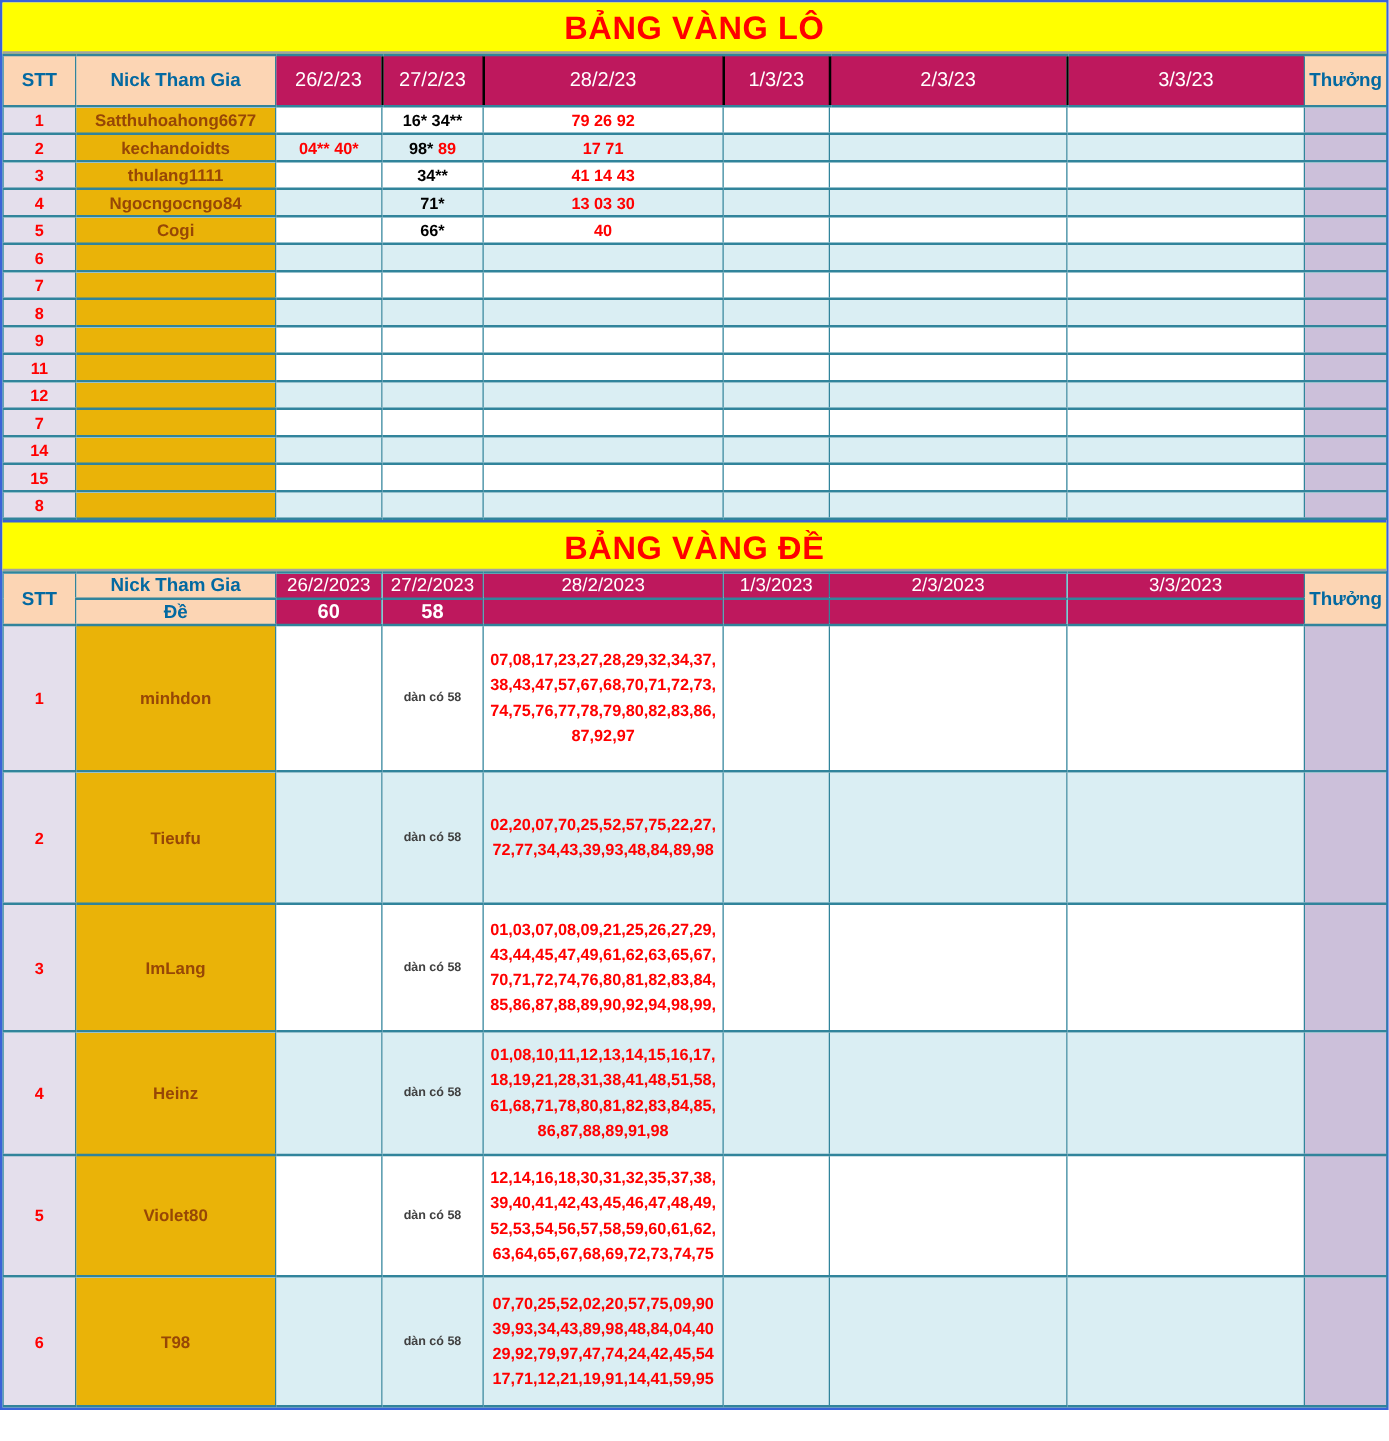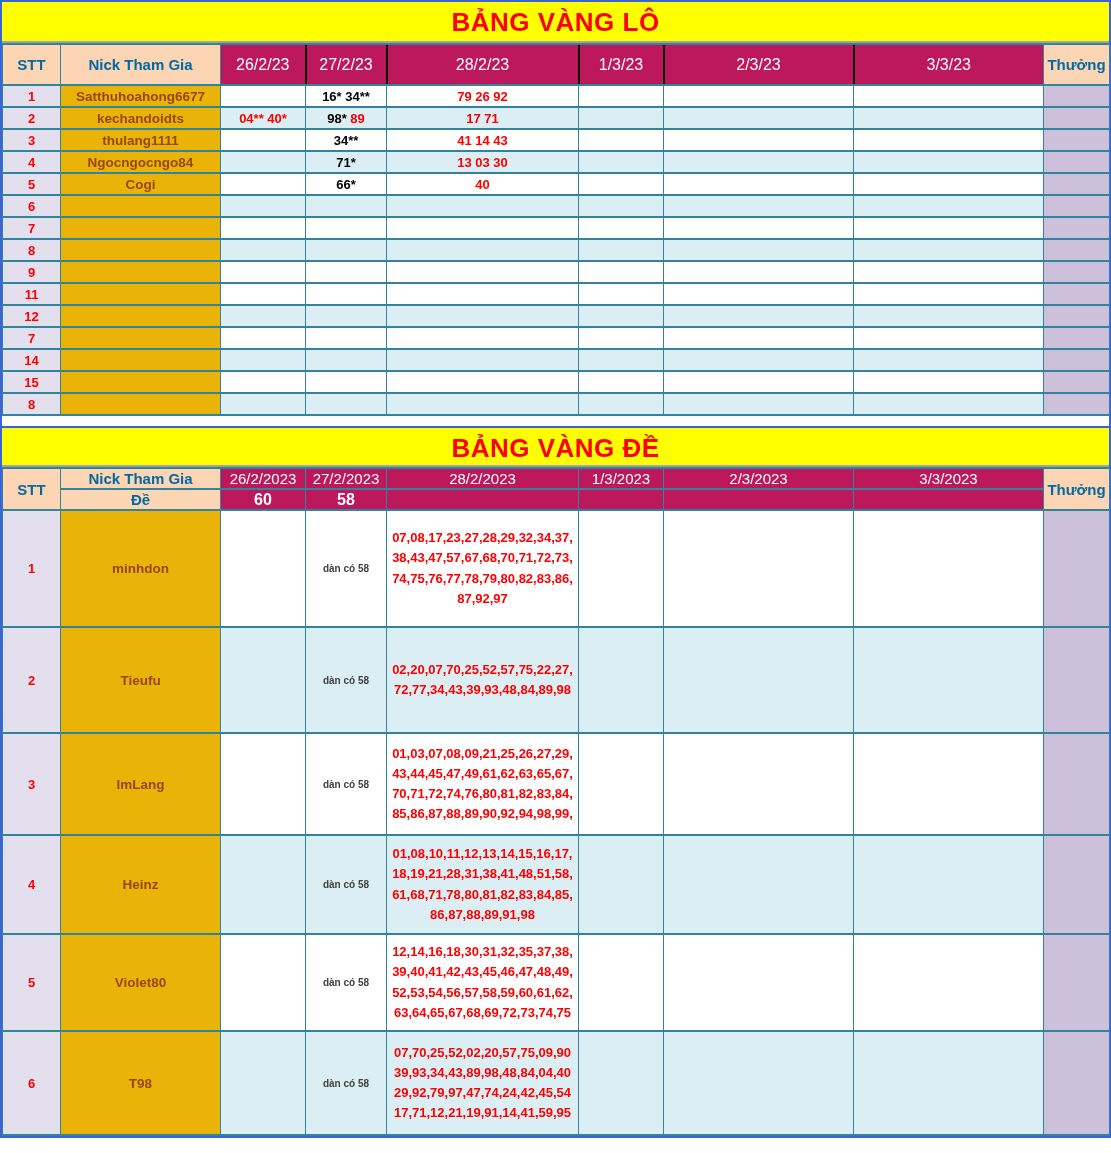--- a/index.html
+++ b/index.html
@@ -17,21 +17,21 @@
     height: 41px;
     background: #ffff00;
     color: #ff0000;
     font-size: 26px;
     font-weight: bold;
     text-align: center;
     line-height: 40px;
     border-bottom: 2px solid #a3a3a3;
     letter-spacing: 0.5px;
   }
-  .title2 { border-top: 2px solid #3a63d8; margin-top: 10px; }
+  .title2 { border-top: 2px solid #3a63d8; }
   table.tbl {
     width: 100%;
     border-collapse: collapse;
     table-layout: fixed;
   }
   .tbl th, .tbl td {
     border: 1px solid #31849b;
     border-top-width: 2px;
     border-bottom-width: 2px;
     text-align: center;

